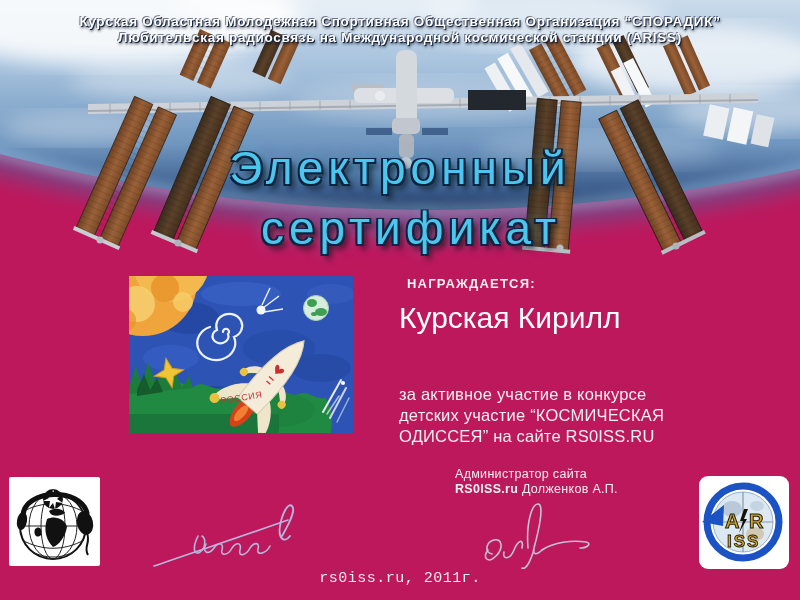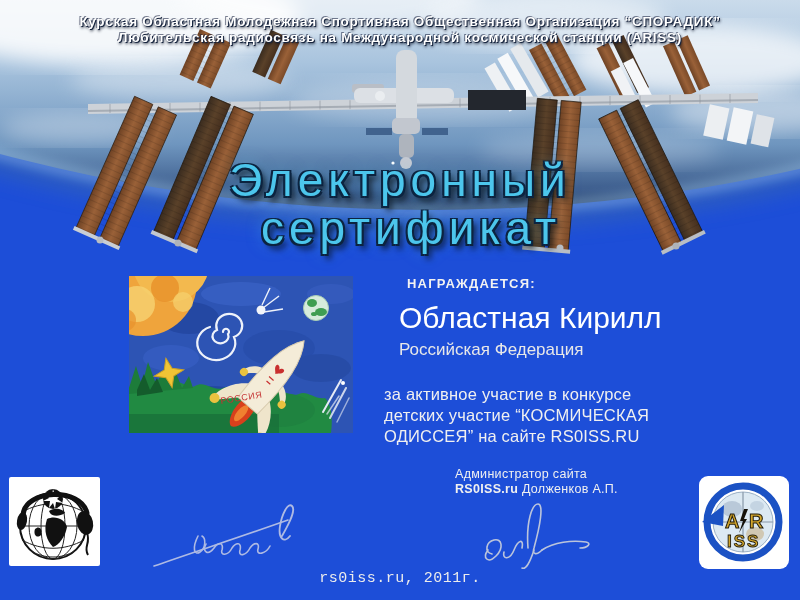--- a/index.html
+++ b/index.html
@@ -1,44 +1,44 @@
 <!DOCTYPE html>
 <html><head>
 <meta charset="utf-8">
 <style>
   html,body{margin:0;padding:0;background:#000;}
-  .stage{position:relative;width:800px;height:600px;background:#1d4ed8;overflow:hidden;
+  .stage{position:relative;width:800px;height:600px;background:#be185d;overflow:hidden;
          font-family:"Liberation Sans",sans-serif;}
   .stage *{box-sizing:border-box;}
 
   
   .photo{position:absolute;left:0;top:0;width:800px;height:266px;z-index:1;}
 
   
   .header{position:absolute;left:0;top:14px;width:800px;text-align:center;z-index:3;
           color:#fff;font-size:13.5px;font-weight:bold;letter-spacing:.7px;line-height:16px;
           text-shadow:1px 1px 0 #16243e,-1px -1px 0 rgba(20,30,60,.55),1px 2px 3px rgba(0,10,30,.9);}
 
   
   .title{position:absolute;left:0;width:800px;text-align:center;z-index:4;
          color:#4cc6ec;font-size:46px;font-weight:400;letter-spacing:5px;line-height:48px;
          text-shadow:-2px -1px 0 #0c2440,2px -1px 0 #0c2440,-2px 2px 0 #0c2440,2px 2px 0 #0c2440,
                      4px 5px 6px rgba(0,0,0,.85),0 0 16px rgba(90,205,245,.55);}
-  .title.l1{top:156px;}
+  .title.l1{top:144px;}
   .title.l2{top:204px;padding-left:22px;}
 
   
   .drawing{position:absolute;left:129px;top:276px;width:224px;height:157px;z-index:2;}
 
   
   .award-label{position:absolute;left:407px;top:276px;z-index:2;color:#f2f2f2;
                font-size:13px;font-weight:bold;letter-spacing:1.2px;}
   .award-name{position:absolute;left:399px;top:301px;z-index:2;color:#fff;font-size:30px;font-weight:400;}
   .award-country{position:absolute;left:399px;top:340px;z-index:2;color:#e8e8e8;font-size:17px;}
-  .award-reason{position:absolute;left:384px;top:384px;z-index:2;color:#f0f0f0;
+  .award-reason{position:absolute;left:399px;top:384px;z-index:2;color:#f0f0f0;
                 font-size:16.5px;line-height:21px;letter-spacing:.2px;}
 
   
   .logo-sporadik{position:absolute;left:9px;top:477px;width:91px;height:89px;z-index:2;}
   .logo-ariss{position:absolute;left:699px;top:476px;width:90px;height:93px;z-index:2;}
   .signer{position:absolute;z-index:2;color:#f0f0f0;font-size:12.5px;line-height:14.5px;
           font-weight:bold;letter-spacing:.3px;}
   .signer.left{left:113px;top:467px;}
   .signer.right{left:455px;top:467px;font-weight:normal;}
   .signer.right b{font-weight:bold;}
@@ -273,22 +273,21 @@
       <path d="M-8,34 C-10,52 -2,62 2,60 C8,56 10,44 8,34 Z" fill="#d8401c"></path>
       <ellipse cx="0" cy="44" rx="4" ry="10" fill="#f08030"></ellipse>
       <path d="M0,-52 C12,-36 16,-10 13,34 L-13,34 C-16,-10 -12,-36 0,-52 Z" fill="#f4ecd8" stroke="#d8cbae" stroke-width="1"></path>
       <path d="M0,-14 C-1,-17 -5,-18 -5,-15 C-5,-12 -1,-10 0,-8 C1,-10 5,-12 5,-15 C5,-18 1,-17 0,-14 Z" fill="#c92f2f"></path>
       <path d="M-3,-2 h6 M-2,3 h5" stroke="#c92f2f" stroke-width="1.2"></path>
     </g>
     <text x="92" y="128" transform="rotate(-9 92 128)" font-size="9" letter-spacing=".6" fill="#c43232">РОССИЯ</text>
   </svg>
 
   <div class="award-label">НАГРАЖДАЕТСЯ:</div>
-  <div class="award-name">Областная Кирилл</div>
-  <div class="award-country">Российская Федерация</div>
+  <div class="award-name">Курская Кирилл</div>
   <div class="award-reason">
     <div>за активное участие в конкурсе</div>
     <div>детских участие “КОСМИЧЕСКАЯ</div>
     <div>ОДИССЕЯ” на сайте RS0ISS.RU</div>
   </div>
 
   <svg class="logo-sporadik" viewBox="0 0 91 89" width="91" height="89">
     <rect width="91" height="89" rx="2" fill="#fff"></rect>
     <g>
       <circle cx="44" cy="49" r="33" fill="#fff" stroke="#111" stroke-width="2"></circle>

